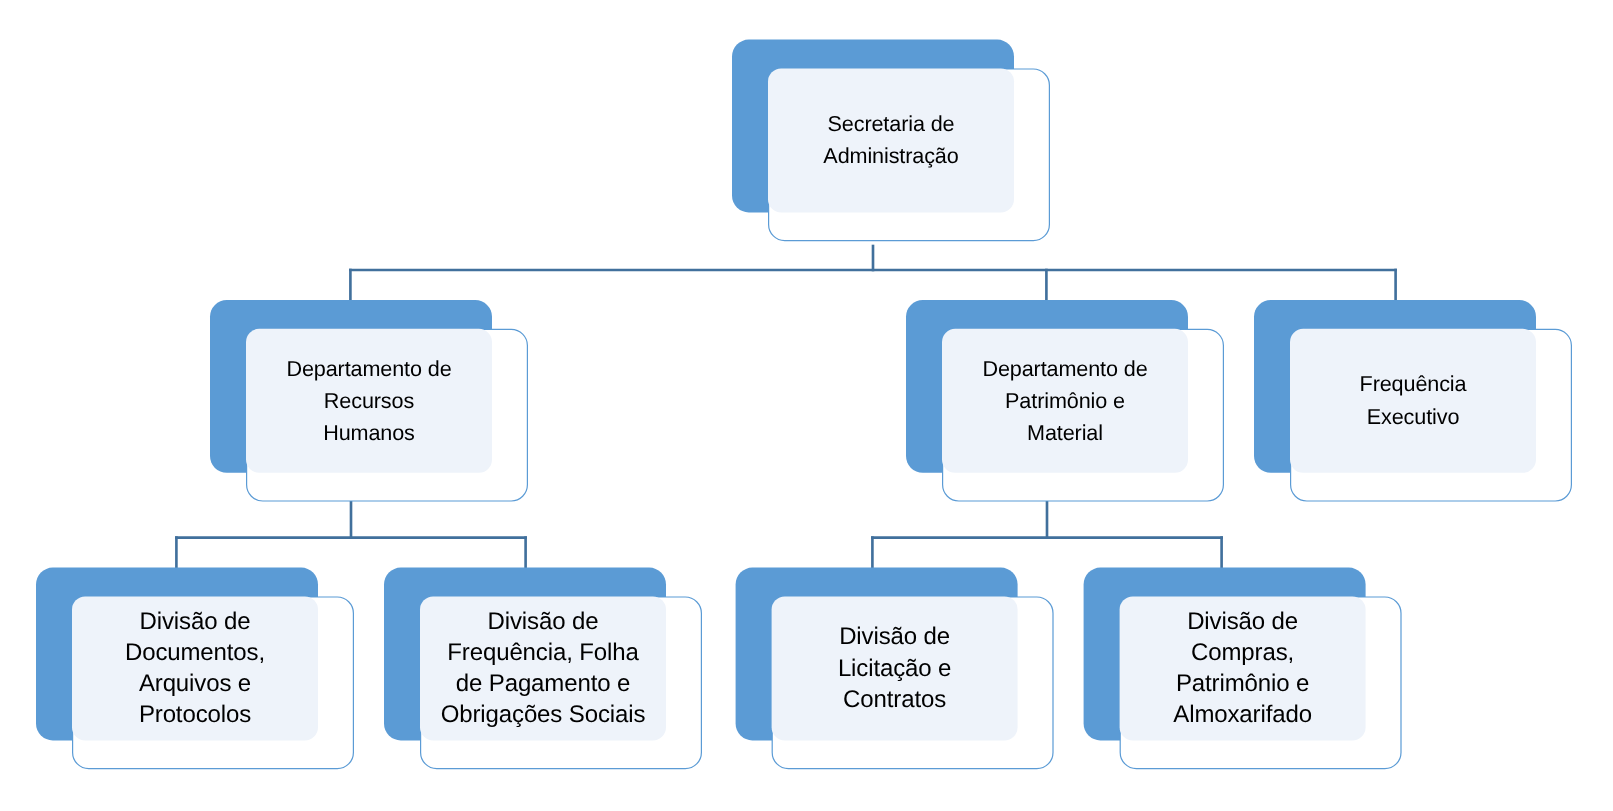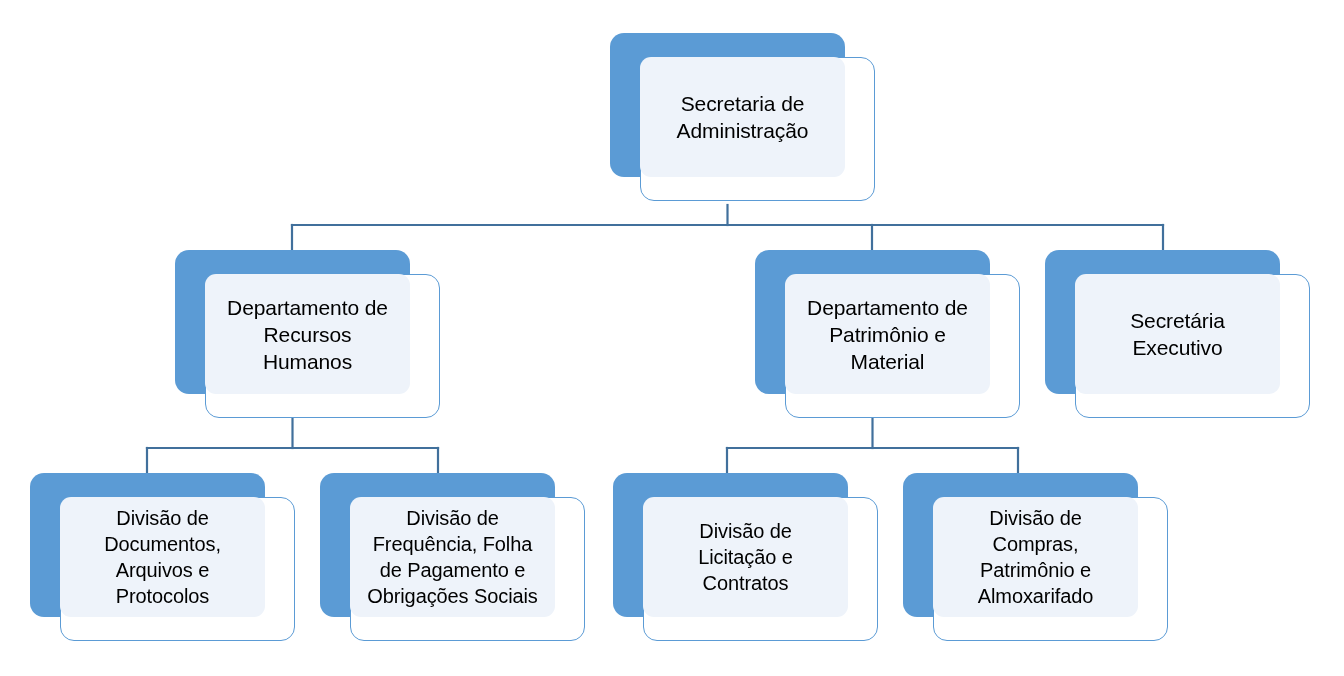--- a/index.html
+++ b/index.html
@@ -72,21 +72,21 @@
     left: 0px;
     top: 24px;
     width: 265px;
     height: 120px;
     display: flex;
     align-items: center;
     justify-content: center;
     text-align: center;
     color: #000000;
     font-family: "Liberation Sans", sans-serif;
-    font-size: 21px;
+    font-size: 18px;
     line-height: 27px;
     letter-spacing: -0.1px;
     white-space: pre-line;
     z-index: 3;
   }
   .node-label.tight {
     font-size: 20px;
     line-height: 26px;
   }
 
@@ -149,21 +149,21 @@
     <div class="node-plate"></div>
     <div class="node-label">Departamento de
 Patrimônio e
 Material</div>
   </div>
 
   <div class="node" id="node-secretaria">
     <div class="node-shadow"></div>
     <div class="node-card"></div>
     <div class="node-plate"></div>
-    <div class="node-label">Secretária
+    <div class="node-label">Frequência
 Executivo</div>
   </div>
 
   <div class="node" id="node-documentos">
     <div class="node-shadow"></div>
     <div class="node-card"></div>
     <div class="node-plate"></div>
     <div class="node-label tight">Divisão de
 Documentos,
 Arquivos e

